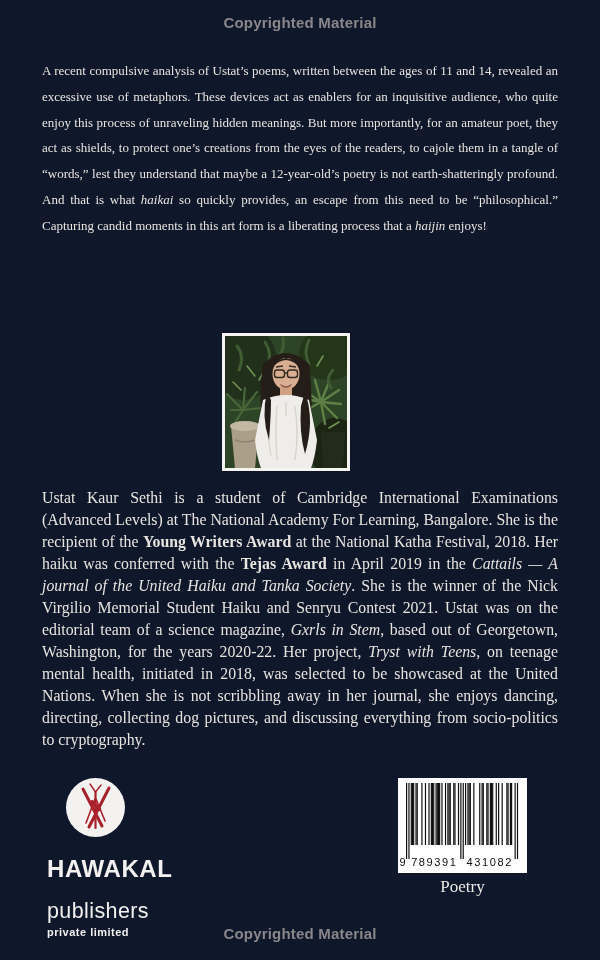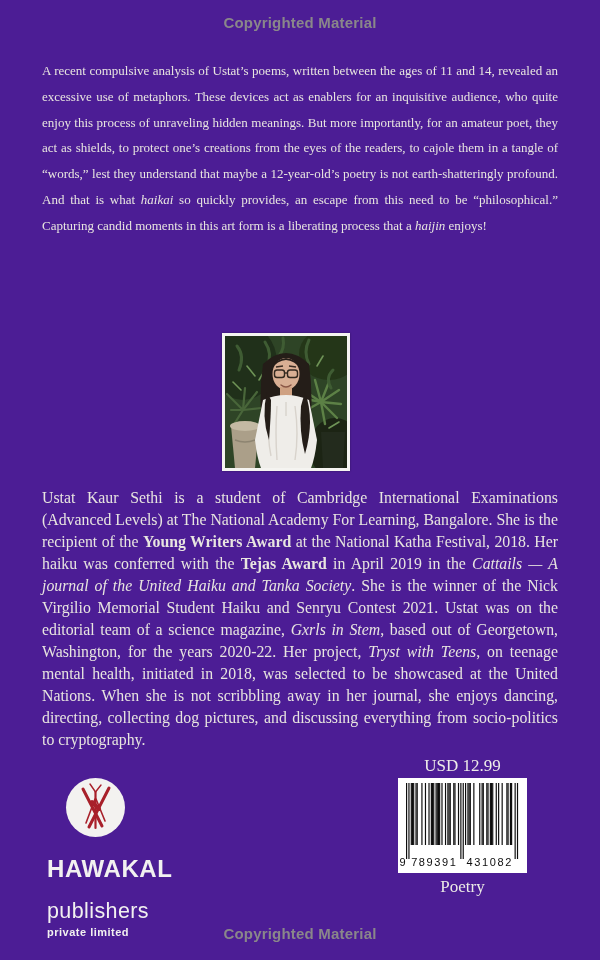--- a/index.html
+++ b/index.html
@@ -1,19 +1,19 @@
 <!DOCTYPE html>
 <html><head>
 <meta charset="utf-8">
 <style>
   html,body{margin:0;padding:0;background:#444;}
   .cover{
     position:relative;
     width:600px;height:960px;
-    background:#4c1d95;
+    background:#0f172a;
     overflow:hidden;
     font-family:"Liberation Serif", serif;
   }
   .watermark{
     position:absolute;left:0;width:100%;
     text-align:center;
     font-family:"Liberation Sans", sans-serif;
     font-weight:700;
     font-size:15px;
     letter-spacing:0.2px;
@@ -180,21 +180,20 @@
         <rect x="62.5" y="34" width="10" height="7.5" rx="2.5"></rect>
         <path d="M59.5,37 L62.5,37"></path>
       </g>
       <path d="M51,31 L58,30 M64,30 L71,31" stroke="#3a2c22" stroke-width="1.3" fill="none"></path>
       <path d="M56,49 Q61,53 66,49" stroke="#8a5745" stroke-width="1.4" fill="none" stroke-linecap="round"></path>
     </svg>
   </div>
 
   <p class="body-text bio"><span>Ustat Kaur Sethi is a student of Cambridge International Examinations (Advanced Levels) at The National Academy For Learning, Bangalore. She is the recipient of the </span><span class="b">Young Writers Award</span><span> at the National Katha Festival, 2018. Her haiku was conferred with the </span><span class="b">Tejas Award</span><span> in April 2019 in the </span><span class="i">Cattails — A journal of the United Haiku and Tanka Society</span><span>. She is the winner of the Nick Virgilio Memorial Student Haiku and Senryu Contest 2021. Ustat was on the editorial team of a science magazine, </span><span class="i">Gxrls in Stem</span><span>, based out of Georgetown, Washington, for the years 2020-22. Her project, </span><span class="i">Tryst with Teens</span><span>, on teenage mental health, initiated in 2018, was selected to be showcased at the United Nations. When she is not scribbling away in her journal, she enjoys dancing, directing, collecting dog pictures, and discussing everything from socio-politics to cryptography.</span></p>
 
-  <div class="price">USD 12.99</div>
 
   <div class="barcode-box">
     <svg id="barcode-svg" viewBox="0 0 129 95">
         <rect x="0" y="0" width="129" height="95" fill="#ffffff"></rect>
         <rect x="8.00" y="5" width="1.18" height="76" fill="#0d0d0d"></rect>
         <rect x="10.36" y="5" width="1.18" height="76" fill="#0d0d0d"></rect>
         <rect x="12.72" y="5" width="1.18" height="62" fill="#0d0d0d"></rect>
         <rect x="13.90" y="5" width="1.18" height="62" fill="#0d0d0d"></rect>
         <rect x="15.08" y="5" width="1.18" height="62" fill="#0d0d0d"></rect>
         <rect x="17.44" y="5" width="1.18" height="62" fill="#0d0d0d"></rect>

